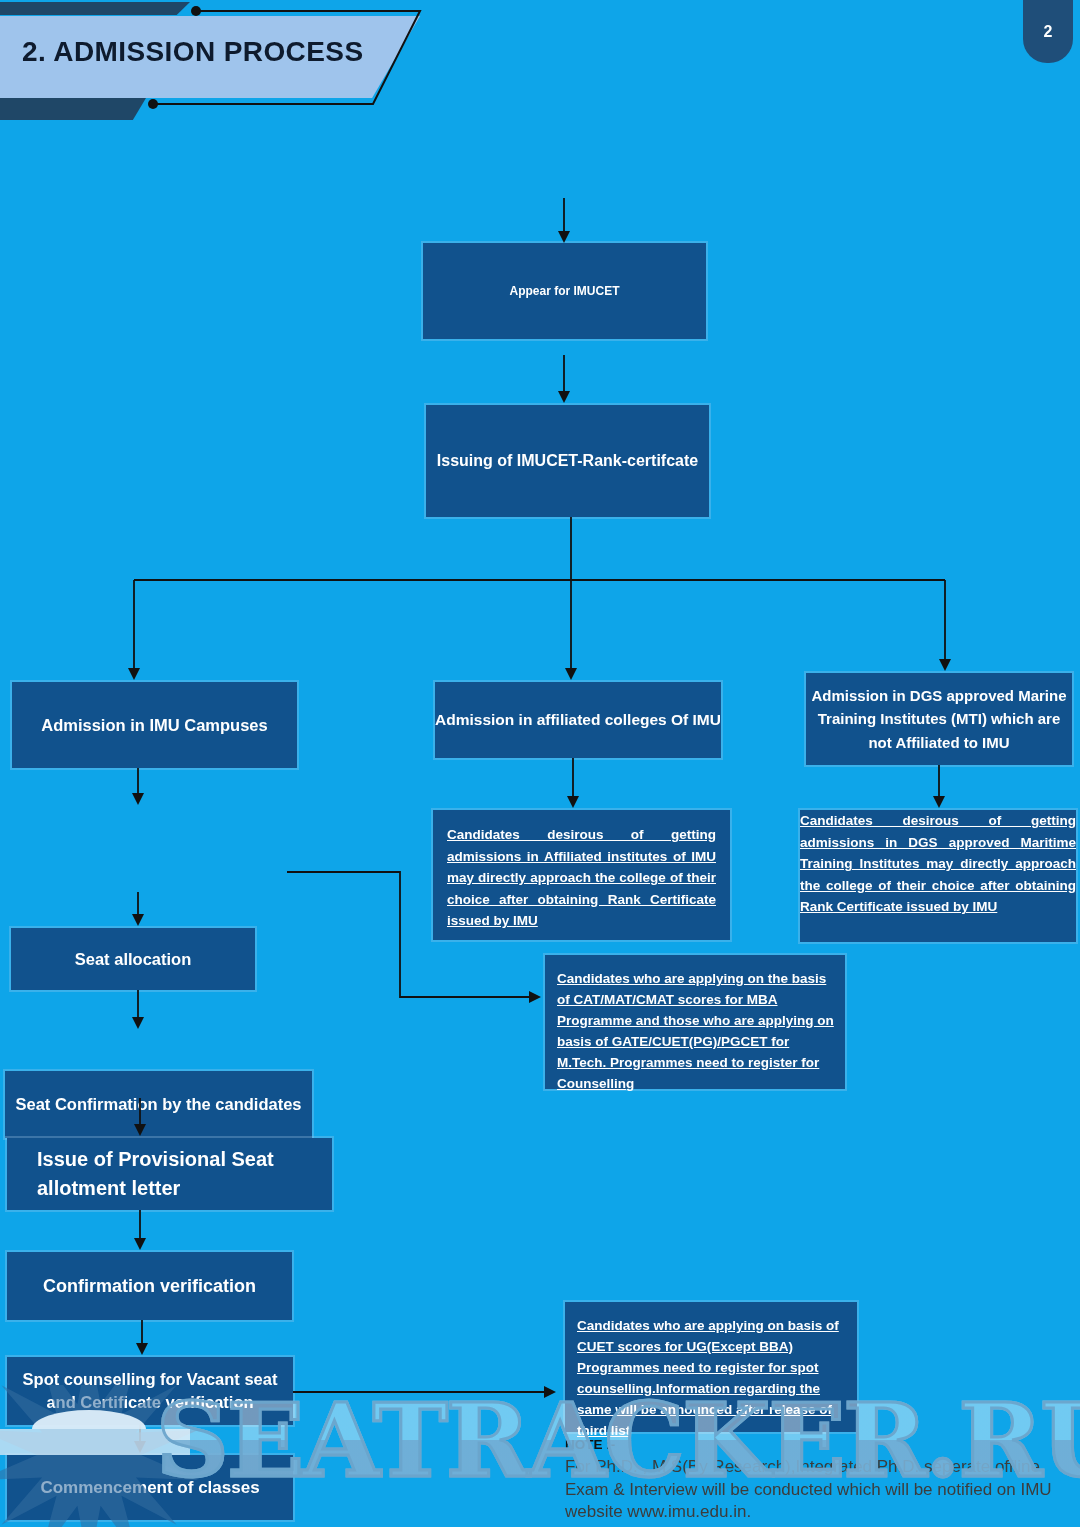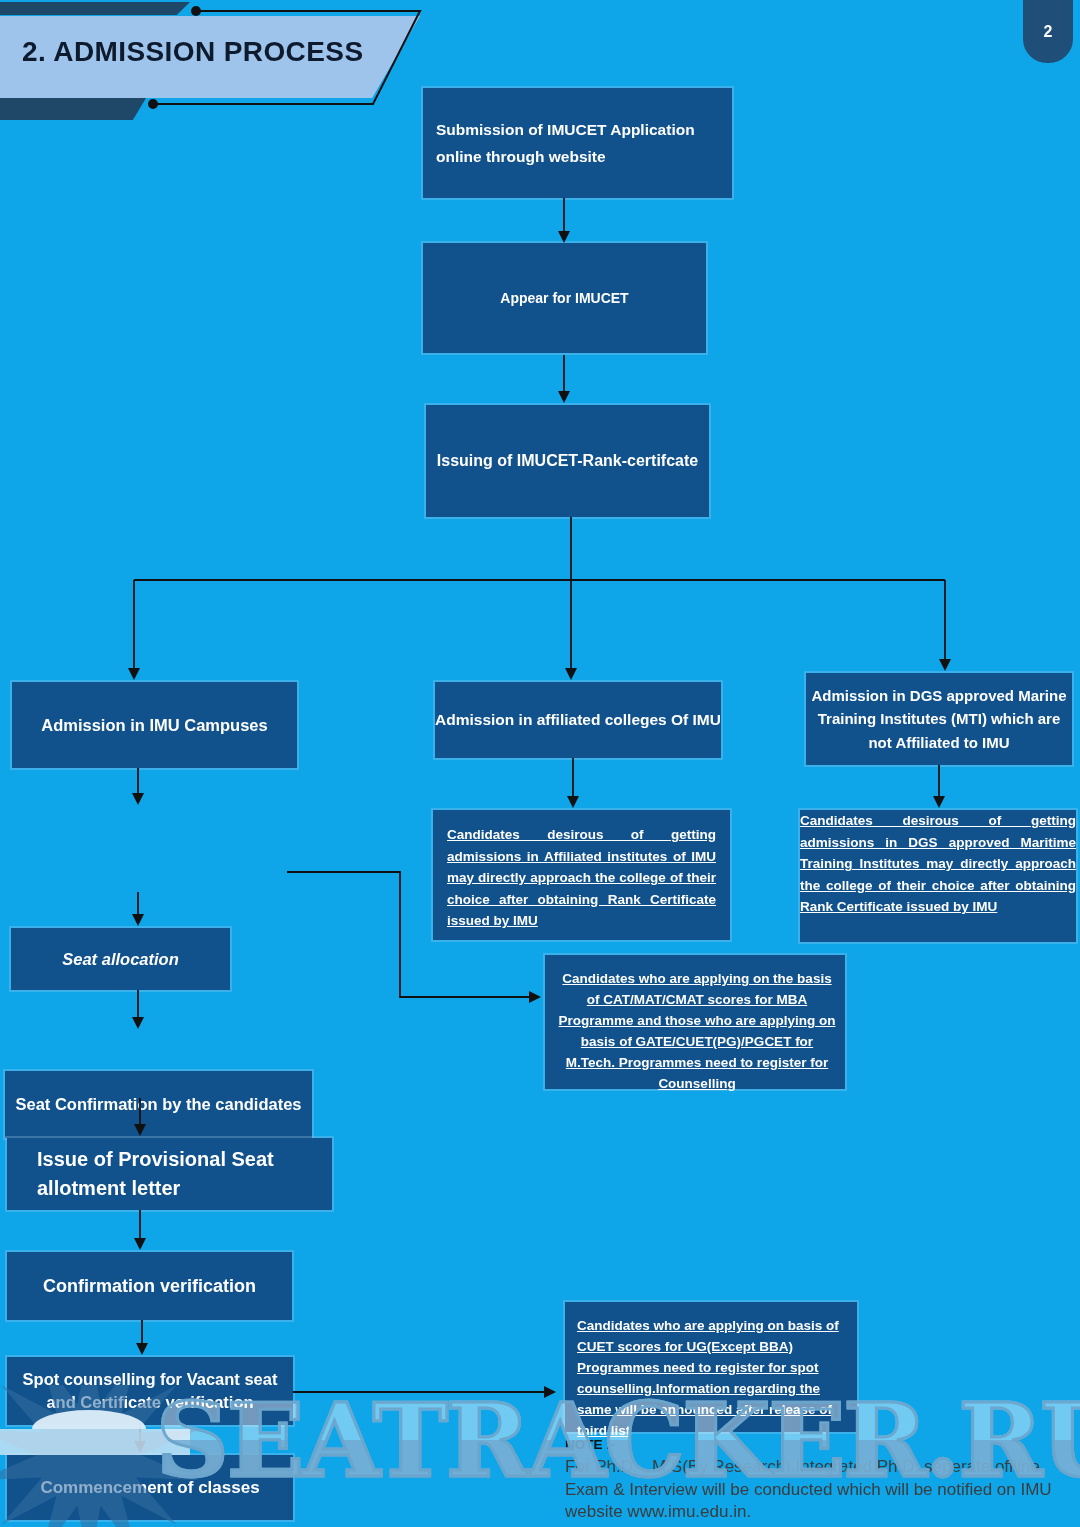--- a/index.html
+++ b/index.html
@@ -19,38 +19,38 @@
   .page-tab{position:absolute;left:1023px;top:0;width:50px;height:63px;background:#1F4E79;
     border-radius:0 0 24px 24px;color:#fff;font-size:16px;font-weight:bold;
     display:flex;align-items:center;justify-content:center;z-index:3;}
   
   .fbox{position:absolute;background:#11528D;color:#fff;font-weight:bold;z-index:2;
     display:flex;align-items:center;justify-content:center;text-align:center;
     box-shadow:0 0 0 2px rgba(173,207,240,.28);}
   .blk{display:block;text-decoration:underline;}
   .b-submission{left:423px;top:88px;width:283px;height:110px;justify-content:flex-start;
     text-align:left;padding:0 13px;font-size:15.5px;line-height:1.75;}
-  .b-appear{left:423px;top:243px;width:283px;height:110px;font-size:14px;}
+  .b-appear{left:423px;top:243px;width:283px;height:96px;font-size:12px;}
   .b-issuing{left:426px;top:405px;width:283px;height:112px;font-size:16px;}
   .b-imu-campuses{left:12px;top:682px;width:285px;height:86px;font-size:16.5px;}
   .b-affiliated{left:435px;top:682px;width:286px;height:76px;font-size:15.5px;line-height:1.5;}
   .b-dgs{left:806px;top:673px;width:266px;height:92px;font-size:15px;line-height:1.55;}
   .b-register{left:11px;top:807px;width:276px;height:85px;font-size:15.5px;line-height:1.65;}
-  .b-seat-allocation{left:11px;top:928px;width:219px;height:62px;font-size:16.5px;font-style:italic;}
+  .b-seat-allocation{left:11px;top:928px;width:244px;height:62px;font-size:16.5px;}
   .b-seat-confirmation{left:5px;top:1031px;width:307px;height:67px;font-size:16.5px;line-height:1.5;margin-top:40px;}
   .b-provisional{left:7px;top:1138px;width:285px;height:72px;justify-content:flex-start;
     text-align:left;padding:0 10px 0 30px;font-size:20px;line-height:1.45;}
   .b-certificate{left:7px;top:1252px;width:285px;height:68px;font-size:18px;}
   .b-spot{left:7px;top:1357px;width:286px;height:68px;font-size:16.5px;line-height:1.4;}
   .b-commencement{left:7px;top:1455px;width:286px;height:65px;font-size:17px;}
   .b-affiliated-note{left:433px;top:810px;width:297px;height:130px;text-align:justify;
     padding:14px;font-size:13.5px;line-height:1.6;box-sizing:border-box;}
   .b-dgs-note{left:800px;top:810px;width:276px;height:132px;text-align:justify;
     padding:0;font-size:13.5px;line-height:1.6;box-sizing:border-box;}
-  .b-cat-note{left:545px;top:955px;width:300px;height:134px;text-align:center;
+  .b-cat-note{left:545px;top:955px;width:300px;height:134px;text-align:left;
     padding:14px 8px 0 12px;font-size:13.5px;line-height:1.55;box-sizing:border-box;}
   .b-cuet-note{left:565px;top:1302px;width:292px;height:130px;text-align:left;
     padding:14px 8px 0 12px;font-size:13.5px;line-height:1.55;box-sizing:border-box;}
   
   .note-label{position:absolute;left:565px;top:1437px;font-size:13.5px;font-weight:bold;
     color:#111;z-index:2;}
   .note-para{position:absolute;left:565px;top:1456px;width:516px;font-size:17px;
     color:#3c3c3c;line-height:1.33;z-index:2;}
   
   .connectors{position:absolute;left:0;top:0;z-index:5;pointer-events:none;}
@@ -73,23 +73,20 @@
 <div id="page">
 
   <div class="hdr-bar-top"></div>
   <div class="hdr-banner"></div>
   <div class="hdr-bar-bottom"></div>
   <div class="page-title">2. ADMISSION PROCESS</div>
   <div class="page-tab">
     <span>2</span>
   </div>
 
-  <div class="fbox b-submission">
-    <span>Submission of IMUCET Application online through website</span>
-  </div>
   <div class="fbox b-appear">
     <span>Appear for IMUCET</span>
   </div>
   <div class="fbox b-issuing">
     <span>Issuing of IMUCET-Rank-certifcate</span>
   </div>
   <div class="fbox b-imu-campuses">
     <span>Admission in IMU Campuses</span>
   </div>
   <div class="fbox b-affiliated">

